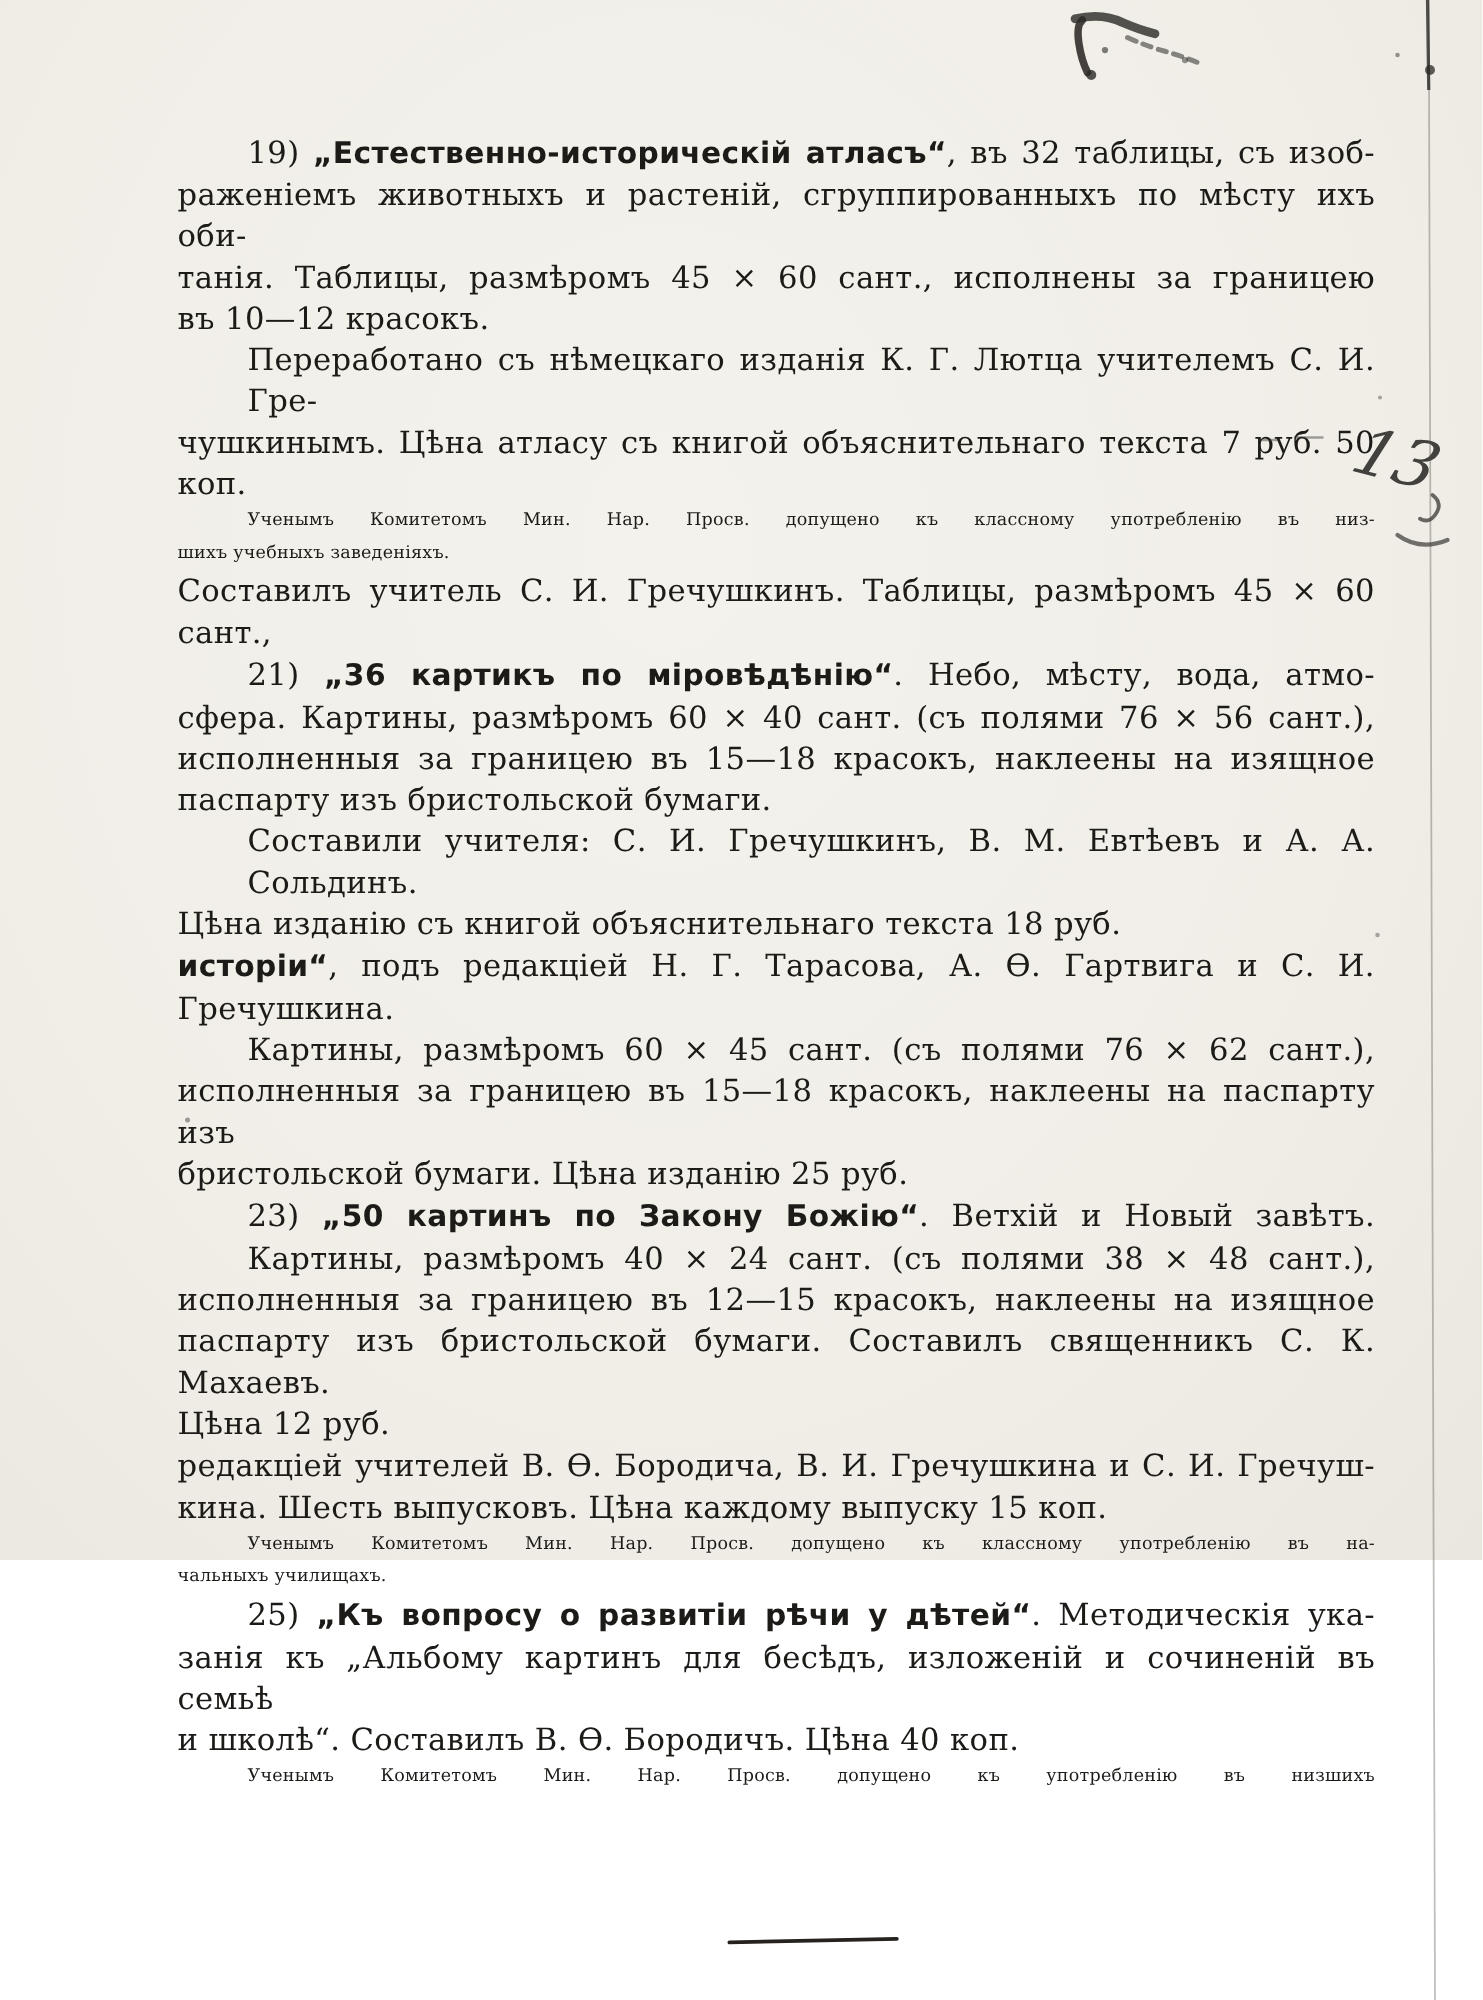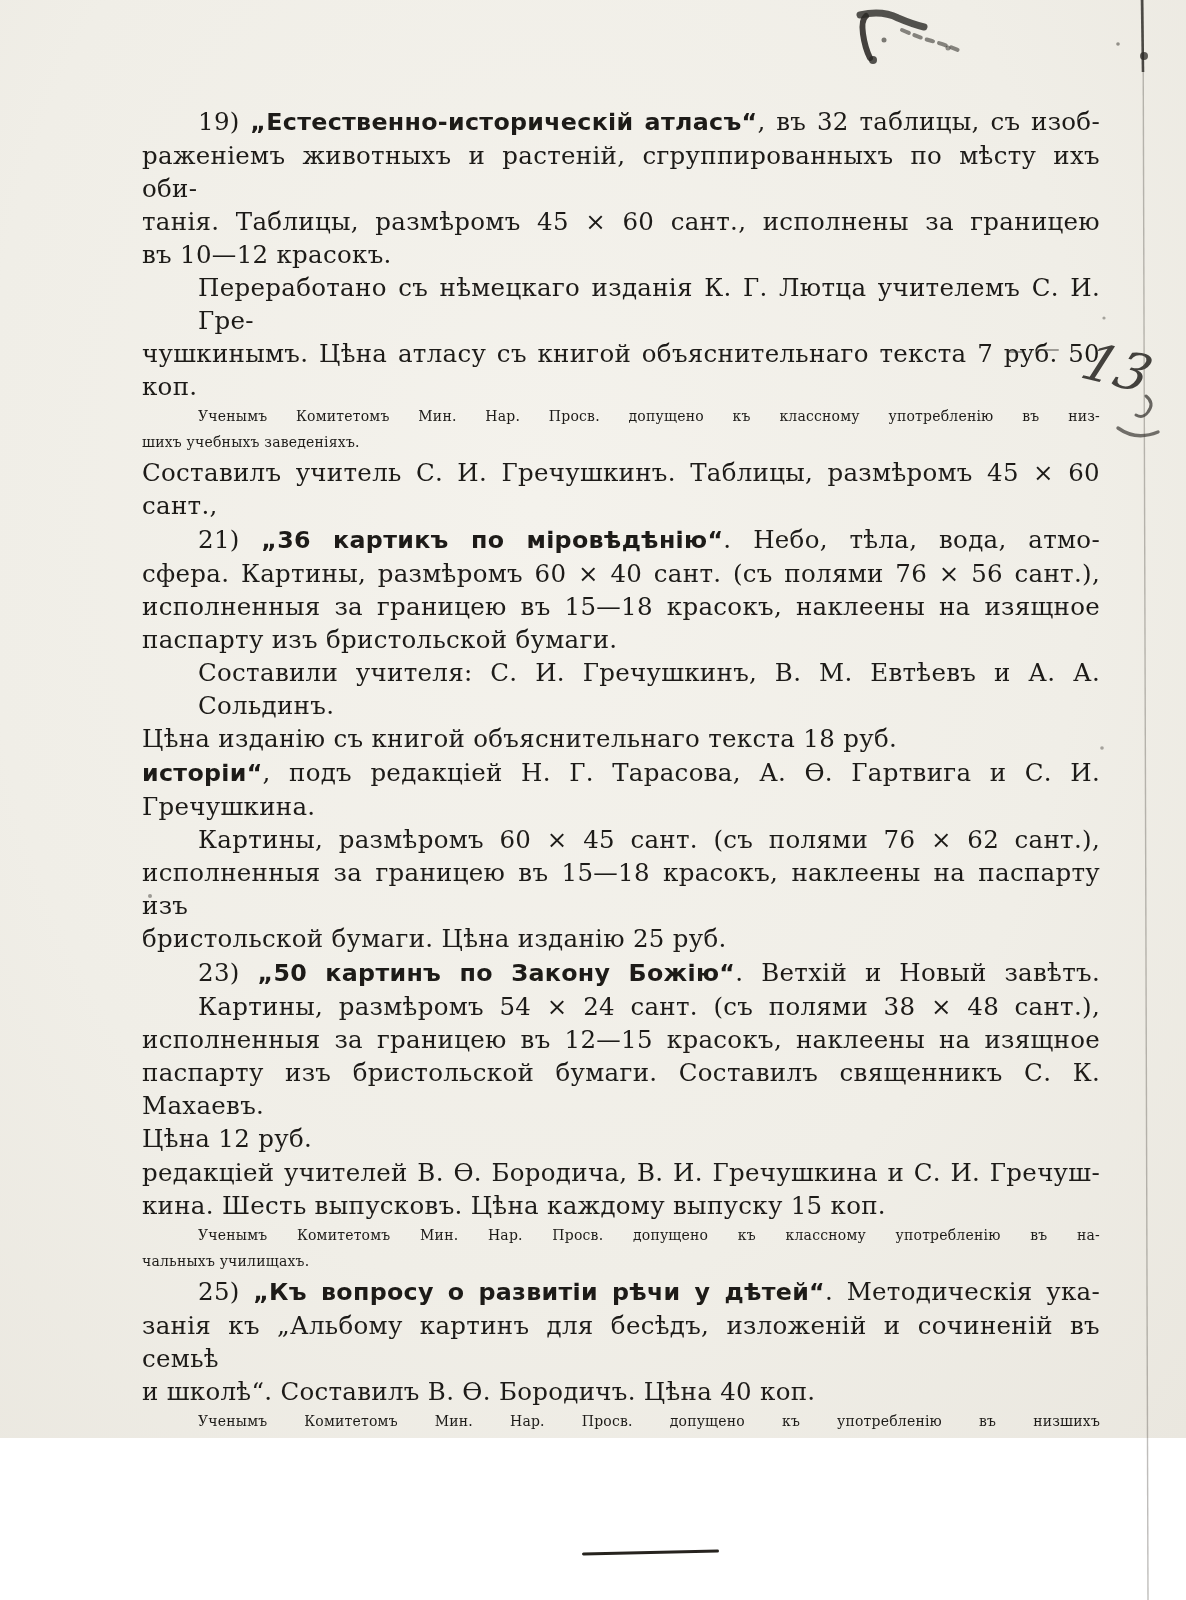--- a/index.html
+++ b/index.html
@@ -4,21 +4,21 @@
 <style>
   html,body { margin:0; padding:0; }
   body {
     width:1186px; height:1600px;
     font-family:"DejaVu Serif", serif;
     overflow:hidden;
     position:relative;
   }
   #page {
     position:absolute; left:0; top:0;
-    width:1186px; height:1438px;
+    width:1186px; height:1248px;
     background: radial-gradient(ellipse at 45% 35%, #f4f2ec 0%, #f0eee7 60%, #eae7df 100%);
   }
   .text-block {
     position:absolute; left:142px; top:104px; width:958px;
     color:#1d1b18;
   }
   .item { margin-top:1px; }
   .line {
     font-size:24.5px; line-height:33px;
     letter-spacing:0.3px;
@@ -64,36 +64,36 @@
         <div class="line last"><span class="seg-reg">въ 10—12 красокъ.</span></div>
         <div class="line just indent"><span class="seg-reg">Переработано съ нѣмецкаго изданія К. Г. Лютца учителемъ С. И. Гре-</span></div>
         <div class="line just"><span class="seg-reg">чушкинымъ. Цѣна атласу съ книгой объяснительнаго текста 7 руб. 50 коп.</span></div>
         <div class="line just indent small"><span class="seg-reg">Ученымъ Комитетомъ Мин. Нар. Просв. допущено къ классному употребленію въ низ-</span></div>
         <div class="line last small"><span class="seg-reg">шихъ учебныхъ заведеніяхъ.</span></div>
       </div>
       <div class="item">
         <div class="line just"><span class="seg-reg">Составилъ учитель С. И. Гречушкинъ. Таблицы, размѣромъ 45 × 60 сант.,</span></div>
       </div>
       <div class="item">
-        <div class="line just indent"><span class="seg-reg">21) </span><span class="seg-bold">„36 картикъ по міровѣдѣнію“</span><span class="seg-reg">. Небо, тѣла, вода, атмо-</span></div>
+        <div class="line just indent"><span class="seg-reg">21) </span><span class="seg-bold">„36 картикъ по міровѣдѣнію“</span><span class="seg-reg">. Небо, мѣсту, вода, атмо-</span></div>
         <div class="line just"><span class="seg-reg">сфера. Картины, размѣромъ 60 × 40 сант. (съ полями 76 × 56 сант.),</span></div>
         <div class="line just"><span class="seg-reg">исполненныя за границею въ 15—18 красокъ, наклеены на изящное</span></div>
         <div class="line last"><span class="seg-reg">паспарту изъ бристольской бумаги.</span></div>
         <div class="line just indent"><span class="seg-reg">Составили учителя: С. И. Гречушкинъ, В. М. Евтѣевъ и А. А. Сольдинъ.</span></div>
         <div class="line last"><span class="seg-reg">Цѣна изданію съ книгой объяснительнаго текста 18 руб.</span></div>
       </div>
       <div class="item">
         <div class="line just"><span class="seg-bold">исторіи“</span><span class="seg-reg">, подъ редакціей Н. Г. Тарасова, А. Ѳ. Гартвига и С. И. Гречушкина.</span></div>
         <div class="line just indent"><span class="seg-reg">Картины, размѣромъ 60 × 45 сант. (съ полями 76 × 62 сант.),</span></div>
         <div class="line just"><span class="seg-reg">исполненныя за границею въ 15—18 красокъ, наклеены на паспарту изъ</span></div>
         <div class="line last"><span class="seg-reg">бристольской бумаги. Цѣна изданію 25 руб.</span></div>
       </div>
       <div class="item">
         <div class="line just indent"><span class="seg-reg">23) </span><span class="seg-bold">„50 картинъ по Закону Божію“</span><span class="seg-reg">. Ветхій и Новый завѣтъ.</span></div>
-        <div class="line just indent"><span class="seg-reg">Картины, размѣромъ 54 × 24 сант. (съ полями 38 × 48 сант.),</span></div>
+        <div class="line just indent"><span class="seg-reg">Картины, размѣромъ 40 × 24 сант. (съ полями 38 × 48 сант.),</span></div>
         <div class="line just"><span class="seg-reg">исполненныя за границею въ 12—15 красокъ, наклеены на изящное</span></div>
         <div class="line just"><span class="seg-reg">паспарту изъ бристольской бумаги. Составилъ священникъ С. К. Махаевъ.</span></div>
         <div class="line last"><span class="seg-reg">Цѣна 12 руб.</span></div>
       </div>
       <div class="item">
         <div class="line just"><span class="seg-reg">редакціей учителей В. Ѳ. Бородича, В. И. Гречушкина и С. И. Гречуш-</span></div>
         <div class="line last"><span class="seg-reg">кина. Шесть выпусковъ. Цѣна каждому выпуску 15 коп.</span></div>
         <div class="line just indent small"><span class="seg-reg">Ученымъ Комитетомъ Мин. Нар. Просв. допущено къ классному употребленію въ на-</span></div>
         <div class="line last small"><span class="seg-reg">чальныхъ училищахъ.</span></div>
       </div>

